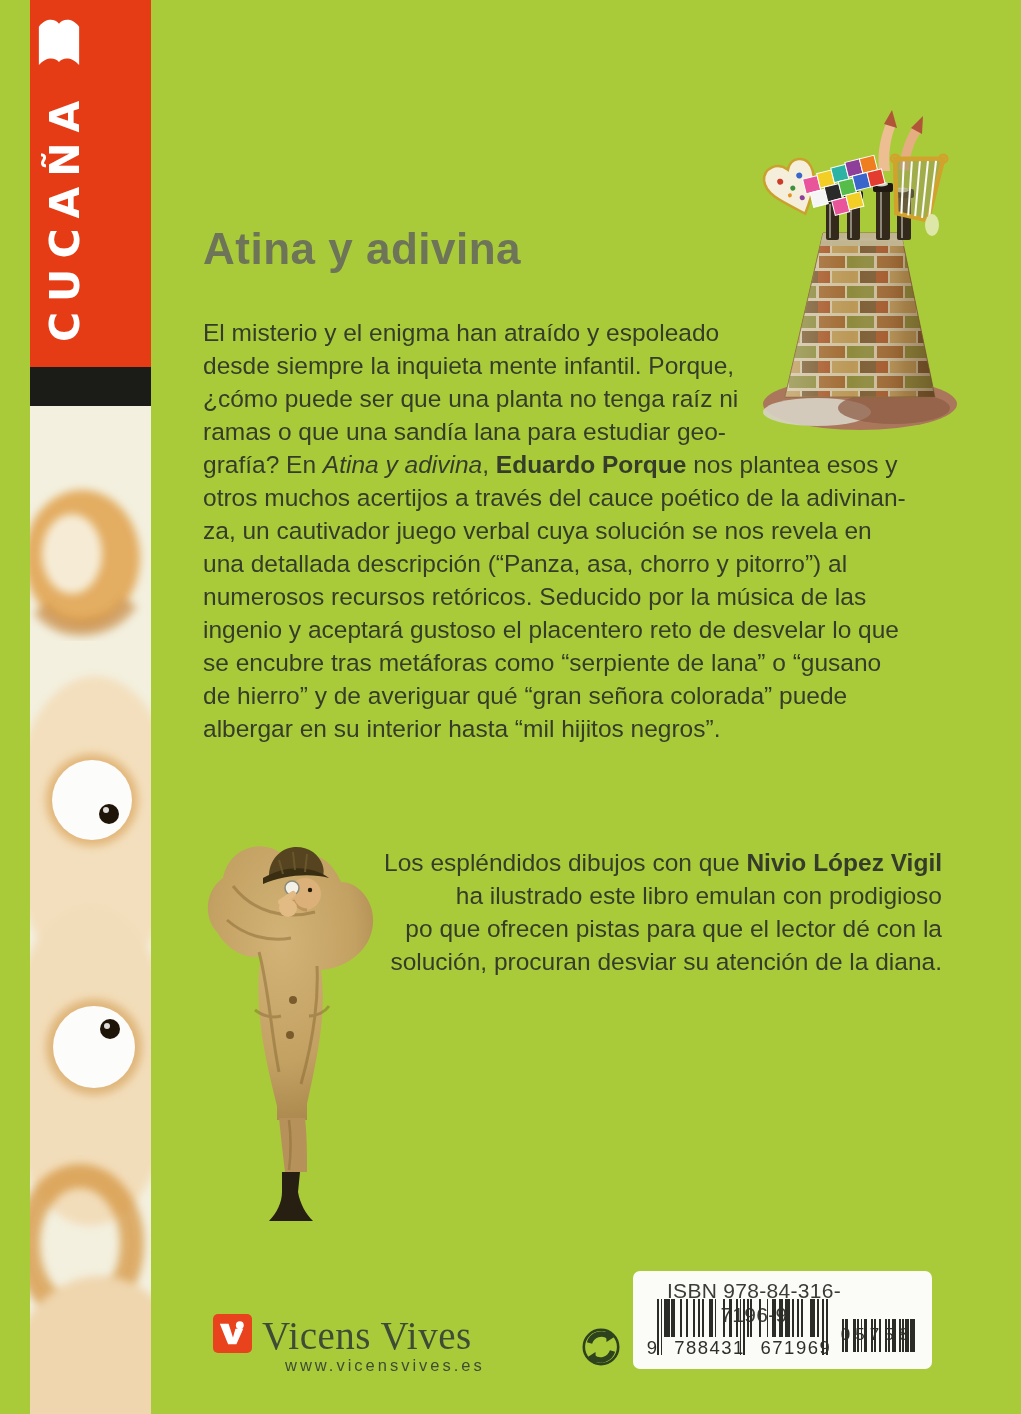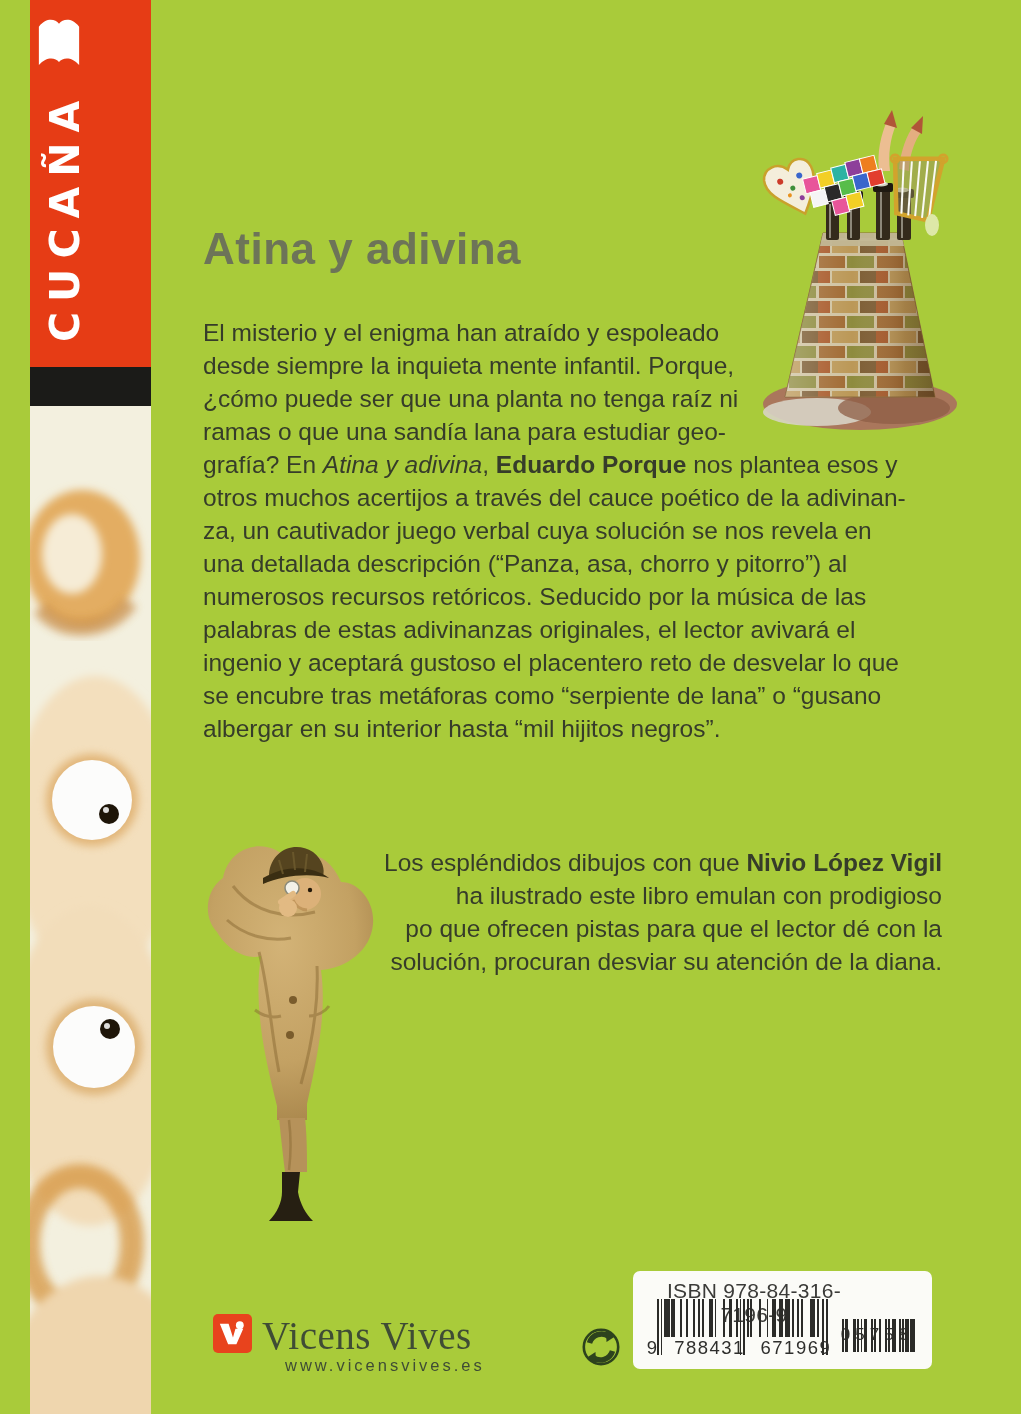--- a/index.html
+++ b/index.html
@@ -187,23 +187,23 @@
   <div class="abs para para1">
       <div class="tline"><span>El misterio y el enigma han atraído y espoleado</span></div>
       <div class="tline"><span>desde siempre la inquieta mente infantil. Porque,</span></div>
       <div class="tline"><span>¿cómo puede ser que una planta no tenga raíz ni</span></div>
       <div class="tline"><span>ramas o que una sandía lana para estudiar geo-</span></div>
       <div class="tline"><span>grafía? En </span><span class="i">Atina y adivina</span><span>, </span><span class="b">Eduardo Porque</span><span> nos plantea esos y</span></div>
       <div class="tline"><span>otros muchos acertijos a través del cauce poético de la adivinan-</span></div>
       <div class="tline"><span>za, un cautivador juego verbal cuya solución se nos revela en</span></div>
       <div class="tline"><span>una detallada descripción (“Panza, asa, chorro y pitorro”) al</span></div>
       <div class="tline"><span>numerosos recursos retóricos. Seducido por la música de las</span></div>
-      <div class="tline"><span>palabras de estas adivinanzas originales, el lector avivará el</span></div>
       <div class="tline"><span>ingenio y aceptará gustoso el placentero reto de desvelar lo que</span></div>
       <div class="tline"><span>se encubre tras metáforas como “serpiente de lana” o “gusano</span></div>
+      <div class="tline"><span>de hierro” y de averiguar qué “gran señora colorada” puede</span></div>
       <div class="tline"><span>albergar en su interior hasta “mil hijitos negros”.</span></div>
     </div>
 
   <svg class="abs detective-illu" viewBox="0 0 205 410">
     <defs>
       <radialGradient id="coatG" cx="0.45" cy="0.35" r="0.8">
         <stop offset="0" stop-color="#d3b377"></stop>
           <stop offset="0.55" stop-color="#c3a163"></stop>
           <stop offset="1" stop-color="#9d7a41"></stop>
       </radialGradient>

